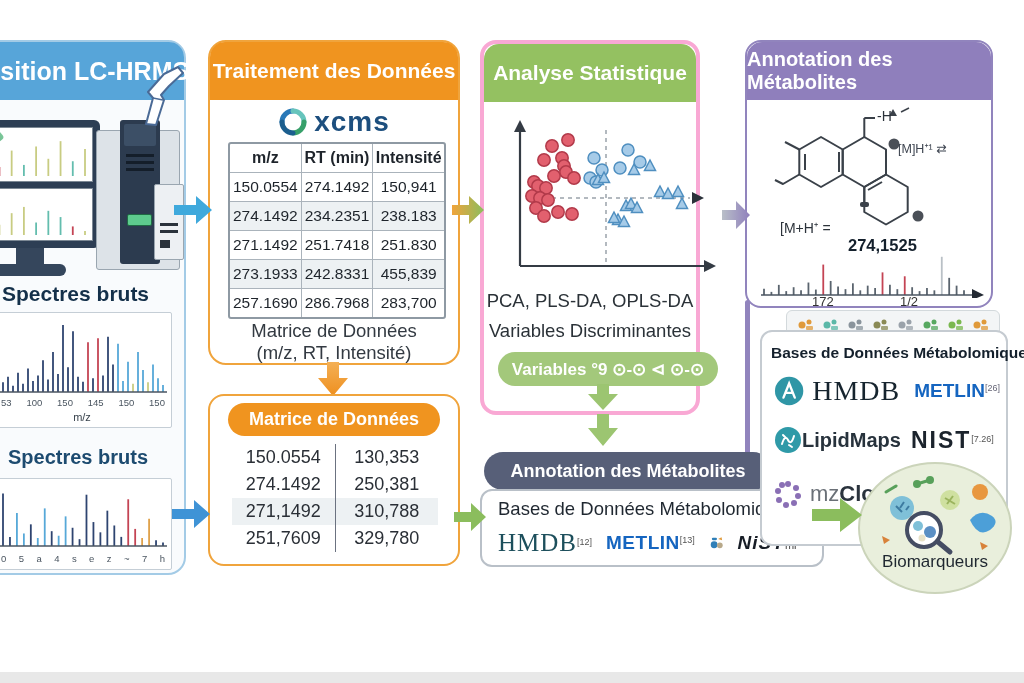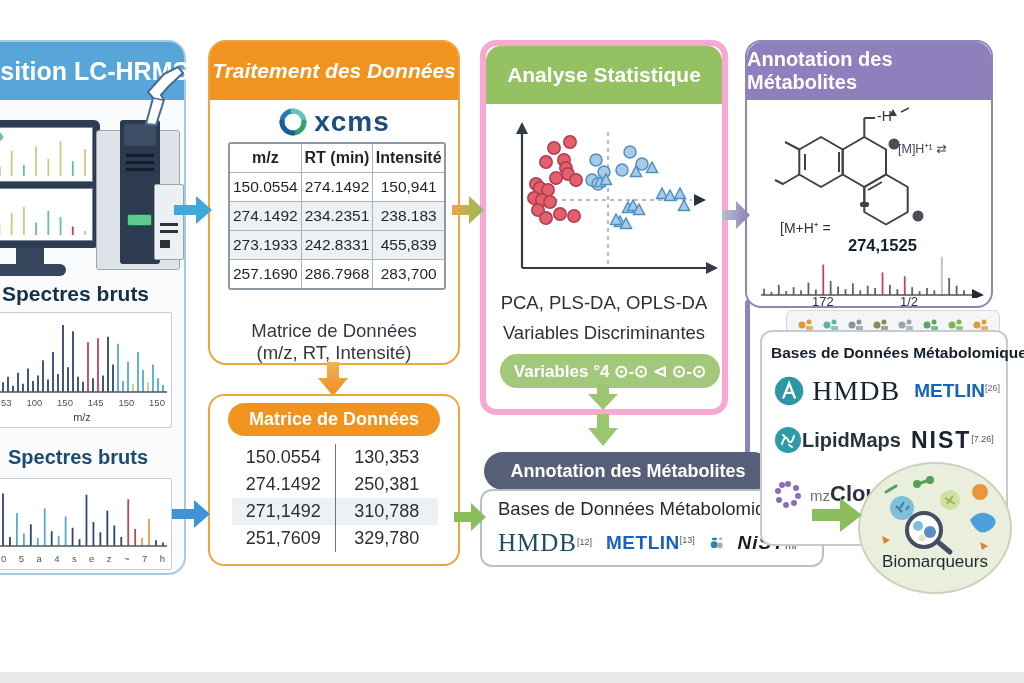--- a/index.html
+++ b/index.html
@@ -182,21 +182,21 @@
           <span>e</span>
           <span>z</span>
           <span>~</span>
           <span>7</span>
           <span>h</span>
         </div>
     </div>
   </div>
 
   <div class="panel" style="left:208px;top:40px;width:252px;height:325px;border:2.5px solid #f0a43c;">
-    <div class="phead" style="background:#f0941f;font-size:21px;font-style:italic;">
+    <div class="phead" style="background:#f0941f;font-size:21px;">
       <span>Traitement des Données</span>
     </div>
 
     <div class="abs ctr" style="left:0;top:64px;width:100%;height:32px;">
       <svg width="30" height="30" viewBox="0 0 30 30" style="margin-right:6px;">
         <path d="M4,15 A11,11 0 0 1 15,4" stroke="#2878b8" stroke-width="5" fill="none" stroke-linecap="round"></path>
         <path d="M15,4 A11,11 0 0 1 26,15" stroke="#66c4bc" stroke-width="5" fill="none" stroke-linecap="round"></path>
         <path d="M26,15 A11,11 0 0 1 15,26" stroke="#37a06a" stroke-width="5" fill="none" stroke-linecap="round"></path>
         <path d="M15,26 A11,11 0 0 1 4,15" stroke="#1b5e8e" stroke-width="5" fill="none" stroke-linecap="round"></path>
       </svg>
@@ -211,20 +211,25 @@
         </div>
         <div class="trow">
           <div class="tcell">150.0554</div>
           <div class="tcell">274.1492</div>
           <div class="tcell">150,941</div>
         </div>
         <div class="trow shade">
           <div class="tcell">274.1492</div>
           <div class="tcell">234.2351</div>
           <div class="tcell">238.183</div>
+        </div>
+        <div class="trow">
+          <div class="tcell">271.1492</div>
+          <div class="tcell">251.7418</div>
+          <div class="tcell">251.830</div>
         </div>
         <div class="trow shade">
           <div class="tcell">273.1933</div>
           <div class="tcell">242.8331</div>
           <div class="tcell">455,839</div>
         </div>
         <div class="trow">
           <div class="tcell">257.1690</div>
           <div class="tcell">286.7968</div>
           <div class="tcell">283,700</div>
@@ -264,21 +269,21 @@
           <div class="tcell">271,1492</div>
           <div class="tcell">310,788</div>
         </div>
         <div class="trow">
           <div class="tcell">251,7609</div>
           <div class="tcell">329,780</div>
         </div>
       </div>
   </div>
 
-  <div class="panel" style="left:480px;top:40px;width:248px;height:375px;border:6px solid #f9a8d4;border-radius:16px;">
+  <div class="panel" style="left:480px;top:40px;width:220px;height:375px;border:4px solid #f9a8d4;border-radius:16px;">
     <div class="phead" style="background:#94c161;font-size:21px;">
       <span>Analyse Statistique</span>
     </div>
     <svg class="abs" style="left:10px;top:70px;" width="226" height="170">
         <line x1="26" y1="14" x2="26" y2="152" stroke="#343b44" stroke-width="2.2"></line>
         <path d="M20,18 L26,6 L32,18 Z" fill="#343b44"></path>
         <line x1="26" y1="152" x2="212" y2="152" stroke="#343b44" stroke-width="2.2"></line>
         <path d="M210,146 L222,152 L210,158 Z" fill="#343b44"></path>
         <line x1="34" y1="84" x2="196" y2="84" stroke="#9aa2aa" stroke-width="1.5" stroke-dasharray="4,4"></line>
         <path d="M198,78 L210,84 L198,90 Z" fill="#2b313a"></path>
@@ -319,21 +324,21 @@
         <path d="M132,86 L137.5,96.5 L126.5,96.5 Z" fill="#a6cbe8" stroke="#4f8fc0" stroke-width="1.5"></path>
         <path d="M137,84 L142.5,94.5 L131.5,94.5 Z" fill="#a6cbe8" stroke="#4f8fc0" stroke-width="1.5"></path>
         <path d="M143,88 L148.5,98.5 L137.5,98.5 Z" fill="#a6cbe8" stroke="#4f8fc0" stroke-width="1.5"></path>
         <path d="M124,100 L129.5,110.5 L118.5,110.5 Z" fill="#a6cbe8" stroke="#4f8fc0" stroke-width="1.5"></path>
         <path d="M130,102 L135.5,112.5 L124.5,112.5 Z" fill="#a6cbe8" stroke="#4f8fc0" stroke-width="1.5"></path>
         <path d="M120,98 L125.5,108.5 L114.5,108.5 Z" fill="#a6cbe8" stroke="#4f8fc0" stroke-width="1.5"></path>
       </svg>
     <div class="abs ctr" style="left:0;top:276px;width:100%;font-size:18.5px;color:#2b3238;">Variables Discriminantes</div>
     <div class="abs ctr" style="left:0;top:246px;width:100%;font-size:18.5px;color:#2b3238;">PCA, PLS-DA, OPLS-DA</div>
     <div class="pill" style="left:14px;top:308px;width:220px;height:34px;background:#a3c87b;font-size:17px;">
-      <span>Variables °4 ⊙-⊙ ⊲ ⊙-⊙</span>
+      <span>Variables °9 ⊙-⊙ ⊲ ⊙-⊙</span>
     </div>
   </div>
 
   <svg class="abs" style="left:588px;top:384px;" width="30" height="26" viewBox="0 0 30 26">
     <polygon points="9,0 21,0 21,10 30,10 15,26 0,10 9,10" fill="#9cc571"></polygon>
   </svg>
   <svg class="abs" style="left:588px;top:414px;" width="30" height="32" viewBox="0 0 30 32">
     <polygon points="9,0 21,0 21,14 30,14 15,32 0,14 9,14" fill="#9cc571"></polygon>
   </svg>
 
@@ -502,21 +507,21 @@
             <circle cx="22" cy="8" r="3"></circle>
             <circle cx="24" cy="16" r="3"></circle>
           <circle cx="20" cy="23" r="3"></circle>
             <circle cx="12" cy="25" r="3"></circle>
             <circle cx="5" cy="20" r="3"></circle>
           <circle cx="4" cy="11" r="3"></circle>
             <circle cx="8" cy="5" r="3"></circle>
         </g>
       </svg>
       <span style="white-space:nowrap;">
-        <span style="font-size:15px;color:#6a7077;">mz</span><span style="font-size:22px;font-weight:700;color:#2a333d;">Cloud</span>
+        <span style="font-size:22px;color:#6a7077;">mz</span><span style="font-size:22px;font-weight:700;color:#2a333d;">Cloud</span>
       </span>
     </div>
   </div>
 
   <div class="abs" style="left:858px;top:462px;width:154px;height:132px;background:#e9efdc;border:2px solid #cbd4ba;border-radius:50%;">
     <svg width="150" height="86" viewBox="0 0 150 86" style="margin:6px 0 0 2px;">
       <line x1="24" y1="22" x2="34" y2="16" stroke="#58a05a" stroke-width="3" stroke-linecap="round"></line>
       <circle cx="55" cy="14" r="4" fill="#58a05a"></circle>
         <circle cx="68" cy="10" r="4" fill="#58a05a"></circle>
       <line x1="55" y1="14" x2="68" y2="10" stroke="#58a05a" stroke-width="3"></line>

